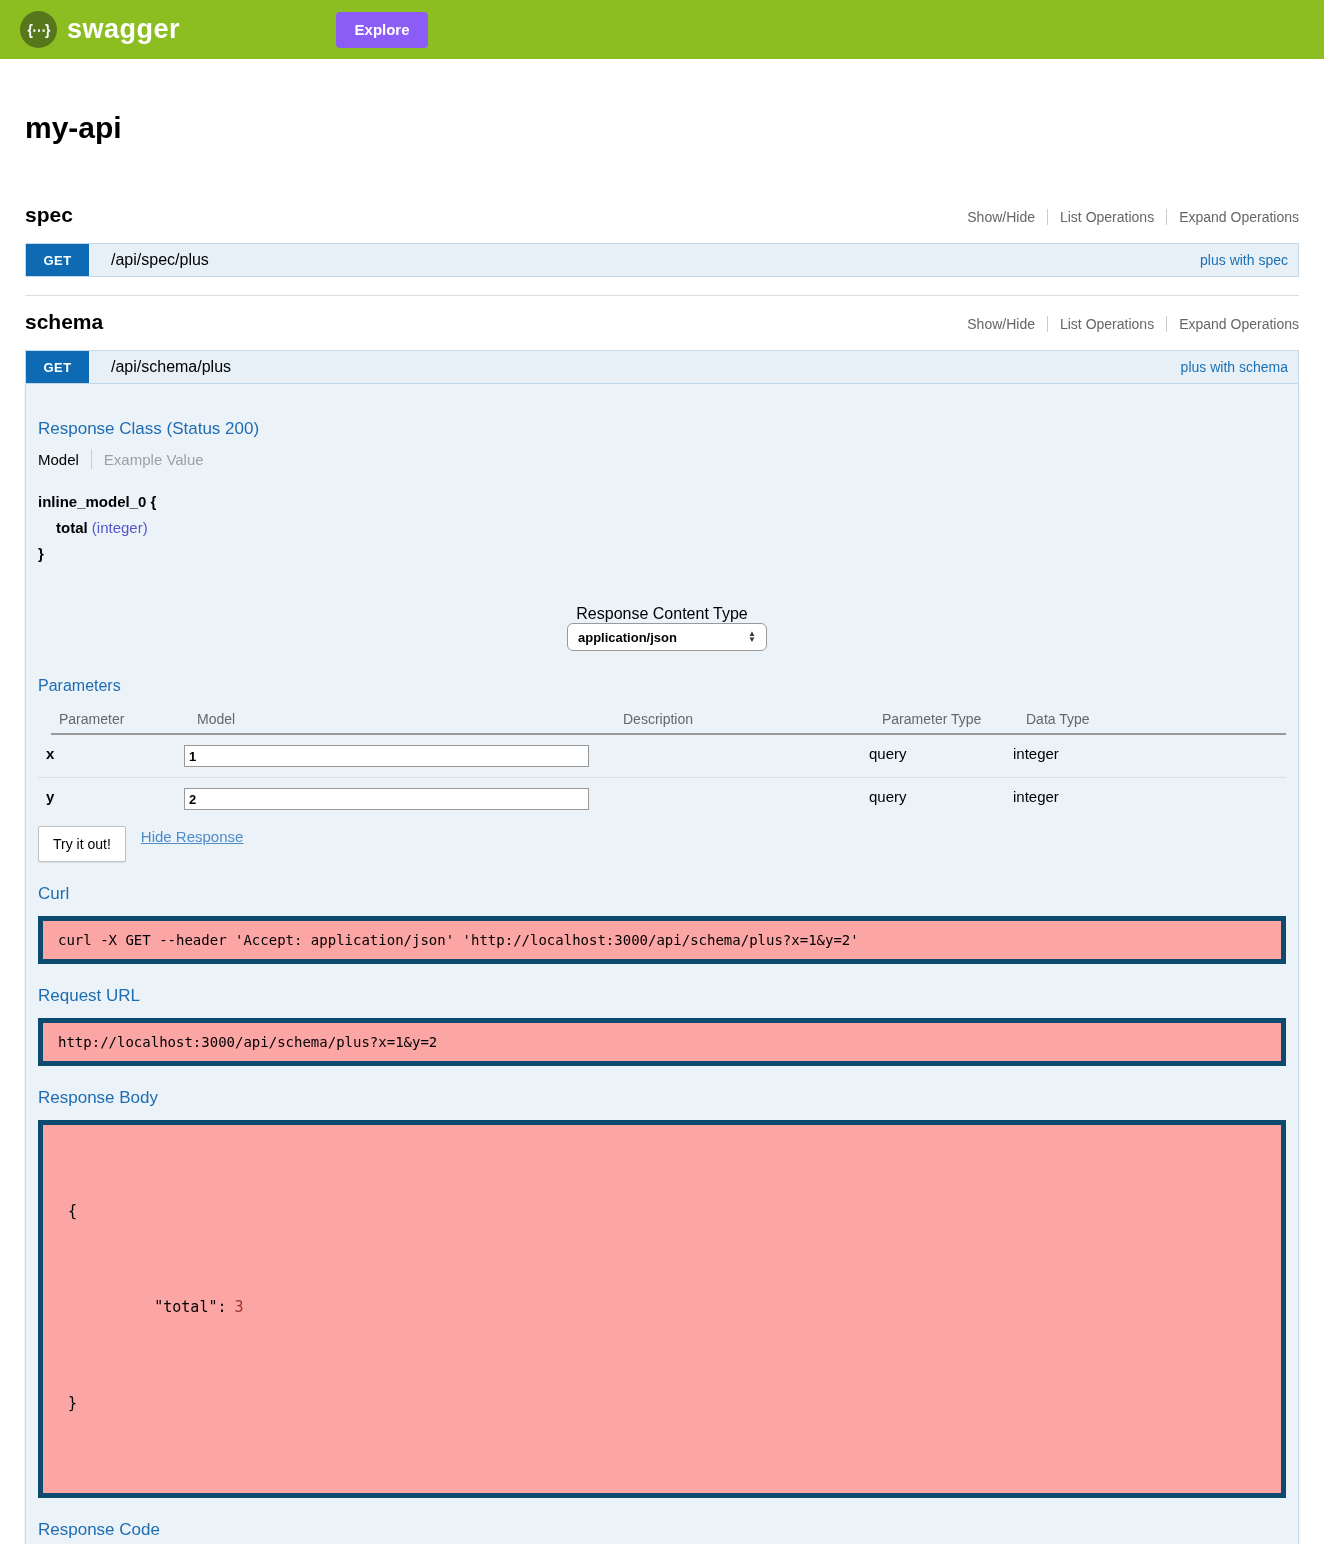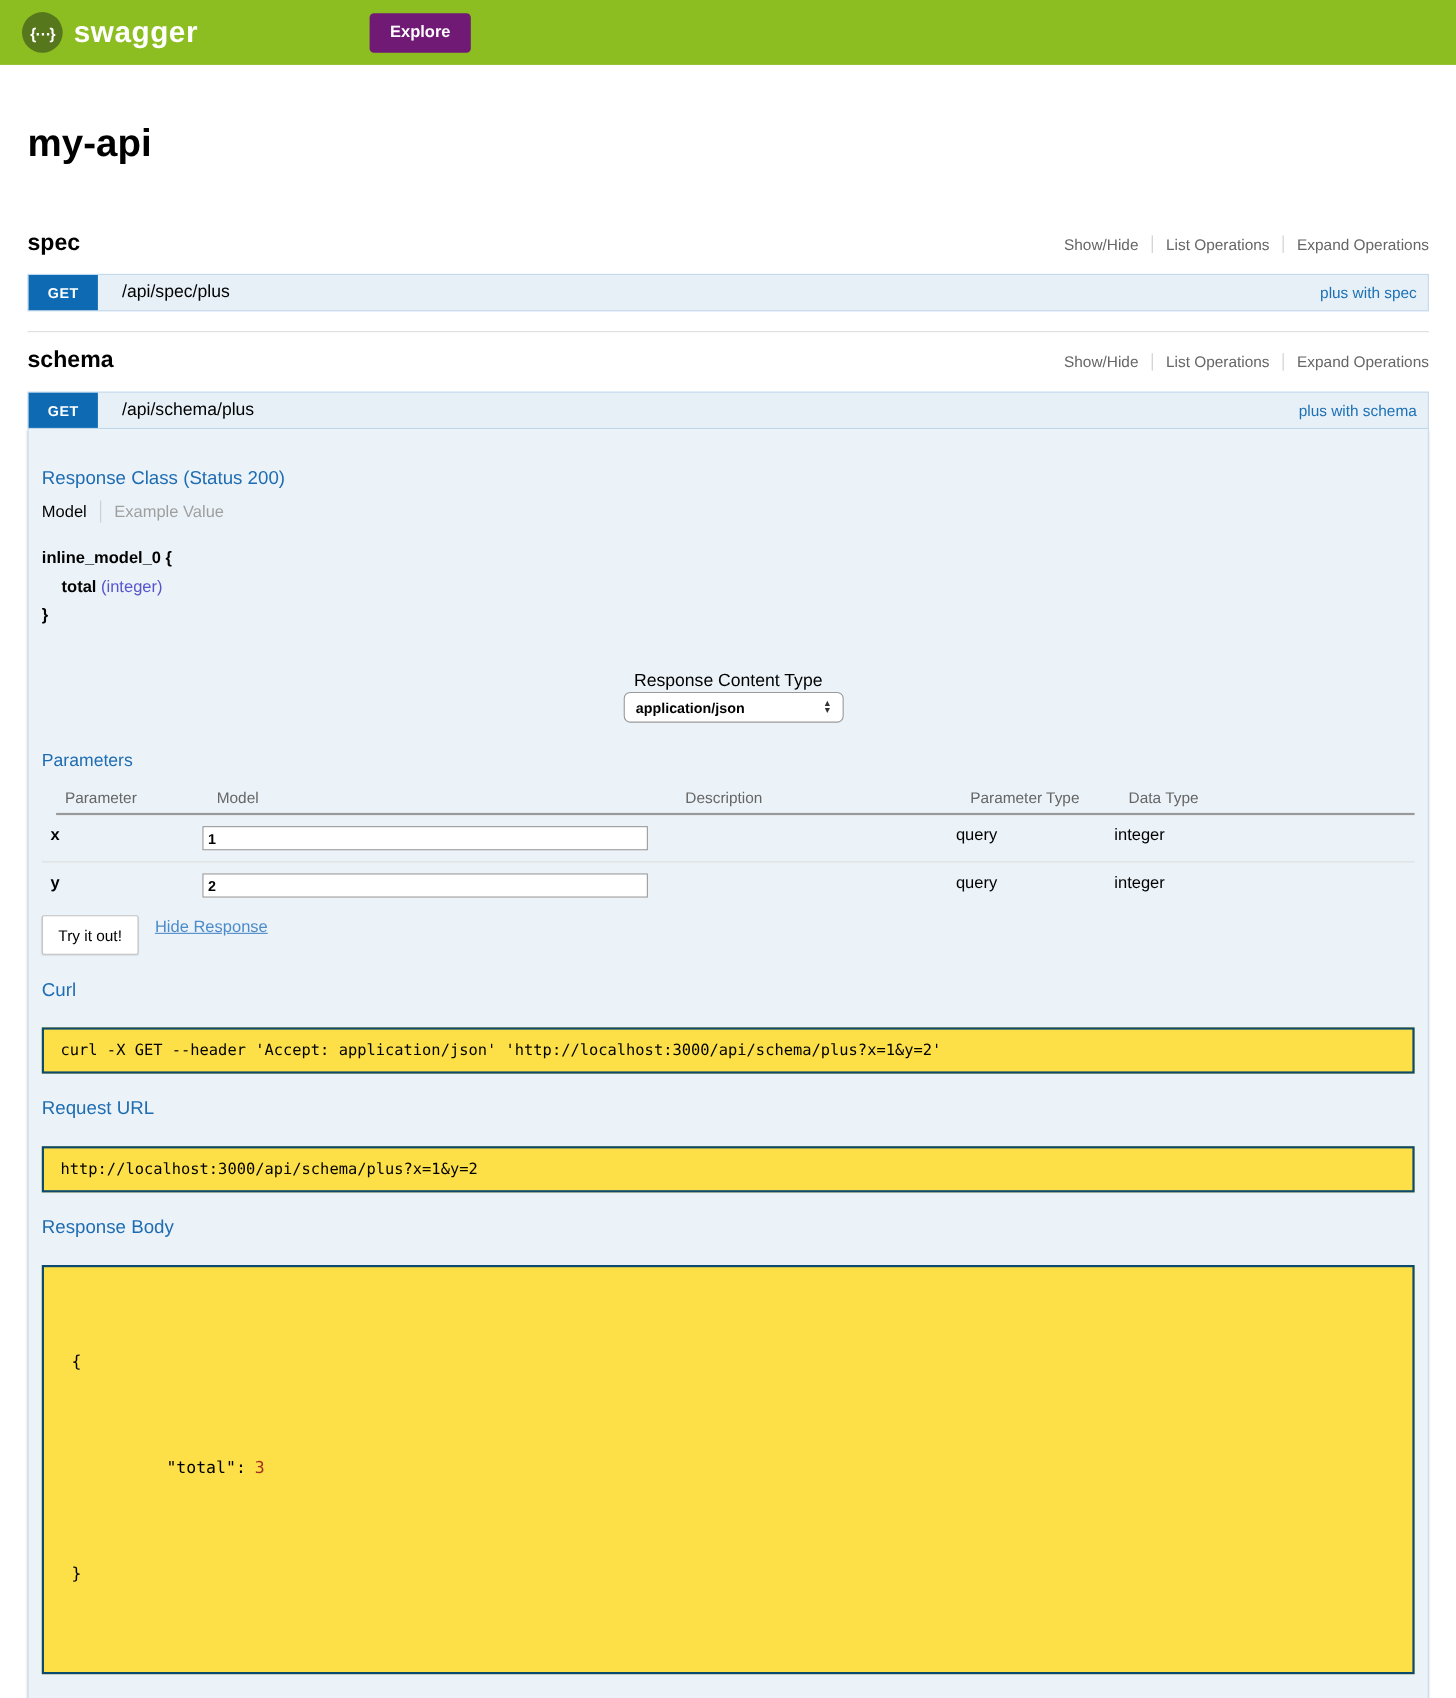--- a/index.html
+++ b/index.html
@@ -24,27 +24,27 @@
   }
   .brand-text { color: #fff; font-size: 27px; font-weight: bold; letter-spacing: 0.5px; }
   .url-input {
     margin-left: auto; width: 543px; height: 34px;
     border: 1px solid #b7c98a; background: #fff;
     font-size: 16px; padding: 0 8px; color: #000;
     font-family: "Liberation Sans", sans-serif;
   }
   .explore {
     margin-left: 156px; width: 92px; height: 36px;
-    background: #701a75; color: #fff; border: none; border-radius: 4px;
+    background: #8b5cf6; color: #fff; border: none; border-radius: 4px;
     font-size: 15px; font-weight: bold; cursor: pointer;
     font-family: "Liberation Sans", sans-serif;
   }
   
   .wrap { margin: 0 25px; }
-  .page-title { margin-top: 52px; font-size: 35px; font-weight: bold; color: #000; }
+  .page-title { margin-top: 52px; font-size: 30px; font-weight: bold; color: #000; }
   .section-head {
     display: flex; align-items: baseline; margin-top: 58px; margin-bottom: 16px;
   }
   .section-head.second { margin-top: 14px; }
   .section-title { font-size: 21px; font-weight: bold; color: #000; }
   .section-controls { margin-left: auto; display: flex; align-items: center; font-size: 14px; color: #666; }
   .section-controls .ctl { padding: 0 12px; cursor: pointer; }
   .section-controls .ctl:last-child { padding-right: 0; }
   .section-controls .sep { width: 1px; height: 16px; background: #ccc; }
   .op-row {
@@ -102,21 +102,21 @@
   .try-row { display: flex; align-items: center; margin-top: 6px; }
   .try-btn {
     background: #fff; border: 1px solid #c0c0c0; border-radius: 2px;
     padding: 9px 14px; font-size: 14px; color: #000; cursor: pointer;
     box-shadow: 0 1px 1px rgba(0,0,0,0.08);
     font-family: "Liberation Sans", sans-serif;
   }
   .hide-link { margin-left: 15px; font-size: 15px; color: #4d8bc9; text-decoration: underline; cursor: pointer; align-self: flex-start; margin-top: 2px; }
   .h-block { margin-top: 22px; }
   .code-block {
-    margin-top: 24px; background: #fde047; border: 2px solid #0c4a6e;
+    margin-top: 12px; background: #fca5a5; border: 5px solid #0c4a6e;
     font-family: "DejaVu Sans Mono", monospace; font-size: 14px; color: #000;
     padding: 12px 15px; white-space: pre-wrap; word-break: break-all;
   }
   .body-block { padding: 26px 15px 30px 25px; font-size: 15px; line-height: 24px; }
   .code-line { white-space: pre; }
   .indent1 { padding-left: 14px; }
   .num { color: #a53125; margin-left: 8px; }
   .code-block.single { padding: 11px 15px; }
 </style>
 </head>

